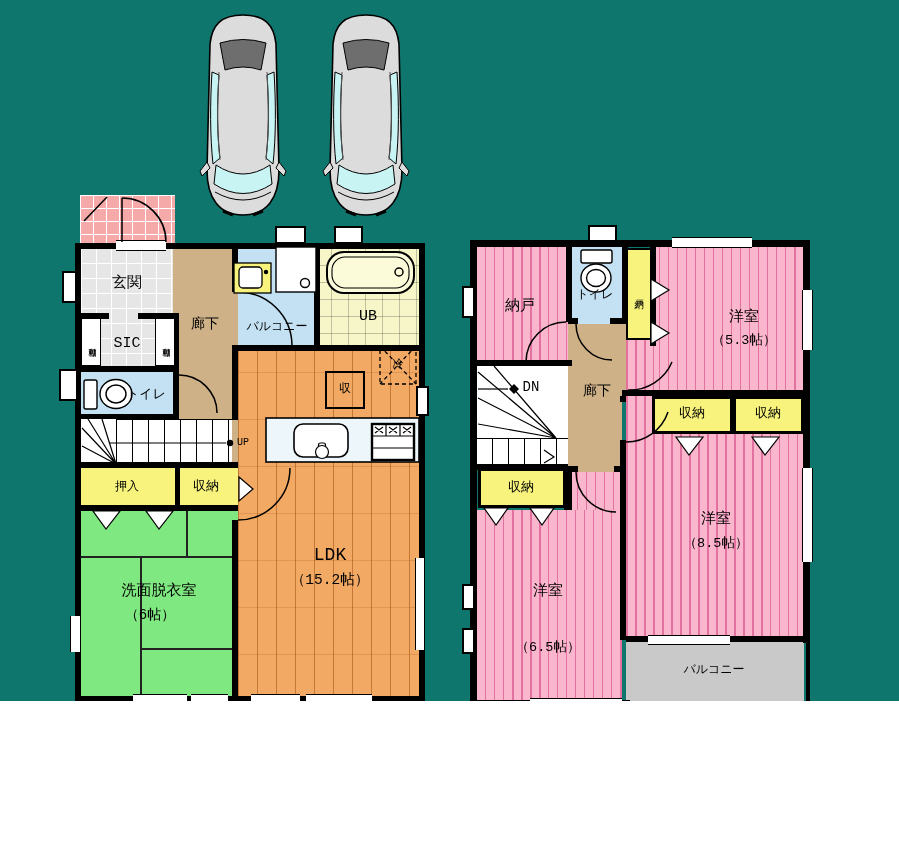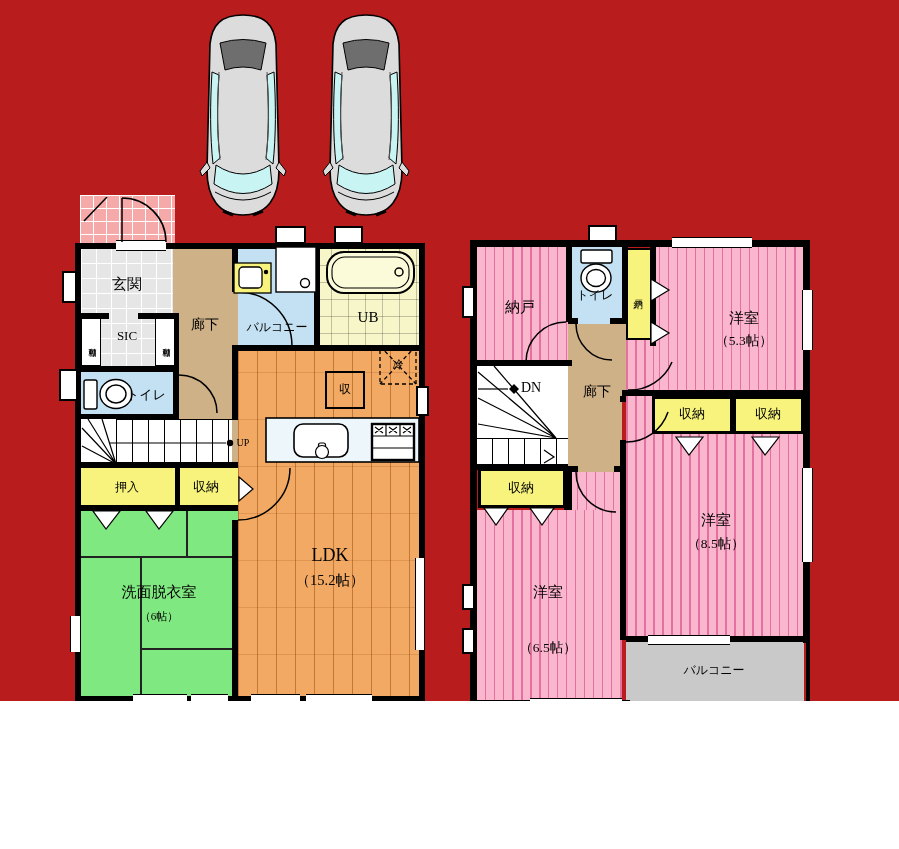--- a/index.html
+++ b/index.html
@@ -1,17 +1,17 @@
 <!DOCTYPE html>
 <html><head>
 <meta charset="utf-8">
 <style>
   html,body{margin:0;padding:0;background:#fff;}
-  .canvas{position:relative;width:899px;height:701px;background:#b91c1c;overflow:hidden;
-          font-family:Liberation Serif, serif;}
+  .canvas{position:relative;width:899px;height:701px;background:#0f766e;overflow:hidden;
+          font-family:Liberation Mono, monospace;}
   .abs{position:absolute;box-sizing:border-box;}
   .room{position:absolute;box-sizing:border-box;z-index:1;}
   .wall{position:absolute;background:#000;z-index:3;}
   .tline{position:absolute;background:#222;z-index:2;}
   .win-h{position:absolute;background:#fff;border-top:1.5px solid #000;border-bottom:1.5px solid #000;z-index:4;}
   .win-v{position:absolute;background:#fff;border-left:1.5px solid #000;border-right:1.5px solid #000;z-index:4;}
   .eq{position:absolute;background:#fff;border:2px solid #000;box-sizing:border-box;z-index:4;}
   .shelfbox{position:absolute;background:#fff;border:1.5px solid #000;box-sizing:border-box;z-index:4;}
   .lbl{position:absolute;transform:translate(-50%,-50%);white-space:nowrap;color:#000;
        text-align:center;line-height:1.1;z-index:6;}
@@ -237,32 +237,32 @@
       </g>
       <rect x="326" y="372" width="38" height="36" stroke-width="2"></rect>
       <g stroke-dasharray="4,3" stroke-width="1.3">
         <rect x="380" y="346" width="36" height="38"></rect>
         <path d="M380,346 L416,384 M416,346 L380,384"></path>
       </g>
     </g>
   </svg>
 
   <span class="lbl" style="left:127px;top:284px;font-size:15px">玄関</span>
-  <span class="lbl" style="left:127px;top:336px;font-size:13px">SIC</span>
+  <span class="lbl" style="left:127px;top:344px;font-size:15px">SIC</span>
   <span class="lbl vert" style="left:91px;top:342px;font-size:8px">可動棚</span>
   <span class="lbl vert" style="left:165px;top:342px;font-size:8px">可動棚</span>
   <span class="lbl" style="left:205px;top:325px;font-size:14px">廊下</span>
   <span class="lbl" style="left:277px;top:328px;font-size:12px">バルコニー</span>
   <span class="lbl" style="left:368px;top:317px;font-size:15px">UB</span>
   <span class="lbl" style="left:146px;top:395px;font-size:13px">トイレ</span>
   <span class="lbl" style="left:243px;top:442px;font-size:10px">UP</span>
   <span class="lbl" style="left:127px;top:488px;font-size:12px">押入</span>
   <span class="lbl" style="left:206px;top:487px;font-size:13px">収納</span>
   <span class="lbl" style="left:159px;top:592px;font-size:15px">洗面脱衣室</span>
-  <span class="lbl" style="left:159px;top:616px;font-size:11px">（6帖）</span>
+  <span class="lbl" style="left:150px;top:616px;font-size:14px">（6帖）</span>
   <span class="lbl" style="left:330px;top:556px;font-size:18px">LDK</span>
   <span class="lbl" style="left:330px;top:581px;font-size:14.5px">（15.2帖）</span>
   <span class="lbl" style="left:345px;top:390px;font-size:12px">収</span>
   <span class="lbl" style="left:398px;top:364px;font-size:11px">冷</span>
   <span class="lbl" style="left:247px;top:740px;font-size:18px">お庭</span>
 
   <span class="lbl" style="left:520px;top:307px;font-size:15px">納戸</span>
   <span class="lbl" style="left:595px;top:296px;font-size:12px">トイレ</span>
   <span class="lbl vert" style="left:638px;top:292px;font-size:9.5px">納戸</span>
   <span class="lbl" style="left:744px;top:318px;font-size:15px">洋室</span>

